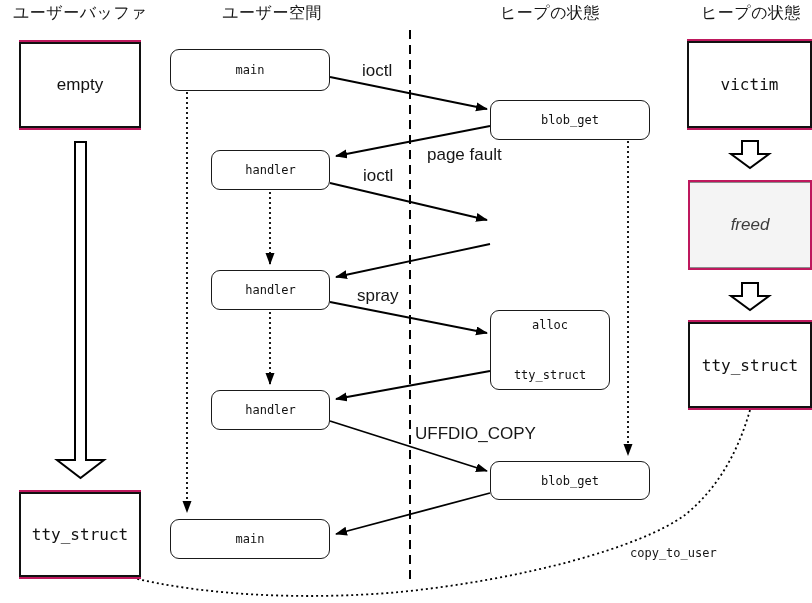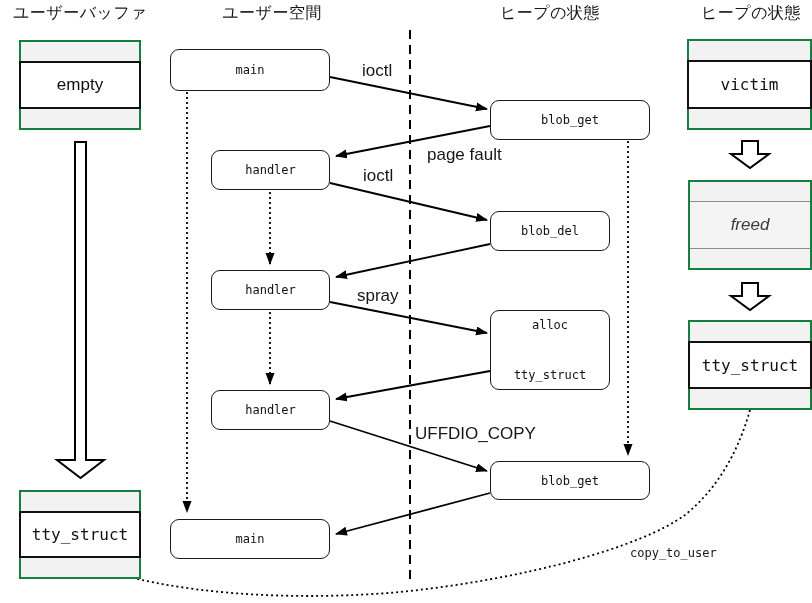--- a/index.html
+++ b/index.html
@@ -11,22 +11,22 @@
               font-size:16px;letter-spacing:.5px;white-space:nowrap;color:#151515;}
 
   
   .node{position:absolute;z-index:3;background:#fff;border:1.6px solid #1a1a1a;border-radius:9px;
         display:flex;align-items:center;justify-content:center;
         font-family:"DejaVu Sans Mono","Liberation Mono",monospace;font-size:12px;color:#111;
         box-sizing:border-box;}
   .node.two-line{flex-direction:column;justify-content:space-evenly;gap:30px;}
 
   
-  .mem{position:absolute;z-index:3;border:2px solid #15803d;box-sizing:border-box;
-       display:flex;flex-direction:column;background:#f2f2f2;}
+  .mem{position:absolute;z-index:3;border:2px solid #be185d;box-sizing:border-box;
+       display:flex;flex-direction:row;background:#f2f2f2;}
   .mem .stripe{height:19px;background:#f2f2f2;}
   .mem .mid{flex:1;display:flex;align-items:center;justify-content:center;}
   .mem.black-mid .mid{background:#fff;border-top:2.4px solid #111;border-bottom:2.4px solid #111;
        margin:0 -2px;border-left:2.4px solid #111;border-right:2.4px solid #111;
        font-family:"DejaVu Sans Mono","Liberation Mono",monospace;font-size:16px;color:#111;}
   .mem.gray-mid .mid{background:#f4f4f4;border-top:1.6px solid #8c8c8c;border-bottom:1.6px solid #8c8c8c;
        font-style:italic;font-size:17px;color:#3d3d3d;}
   .mem.black-mid.sans-label .mid{font-family:"Liberation Sans",sans-serif;font-size:17px;}
 
   .edge-label{position:absolute;z-index:4;font-size:17px;color:#161616;white-space:nowrap;}
@@ -83,21 +83,20 @@
     <div class="stripe"></div>
   </div>
 
   <div class="node" style="left:170px;top:49px;width:160px;height:42px">main</div>
   <div class="node" style="left:211px;top:150px;width:119px;height:40px">handler</div>
   <div class="node" style="left:211px;top:270px;width:119px;height:40px">handler</div>
   <div class="node" style="left:211px;top:390px;width:119px;height:40px">handler</div>
   <div class="node" style="left:170px;top:519px;width:160px;height:40px">main</div>
 
   <div class="node" style="left:490px;top:100px;width:160px;height:40px">blob_get</div>
-  <div class="node" style="left:490px;top:211px;width:120px;height:40px">blob_del</div>
   <div class="node two-line" style="left:490px;top:310px;width:120px;height:80px">
     <span>alloc</span>
     <span>tty_struct</span>
   </div>
   <div class="node" style="left:490px;top:461px;width:160px;height:39px">blob_get</div>
 
   <div class="mem black-mid" style="left:687px;top:39px;width:125px;height:91px">
     <div class="stripe"></div>
     <div class="mid">victim</div>
     <div class="stripe"></div>

